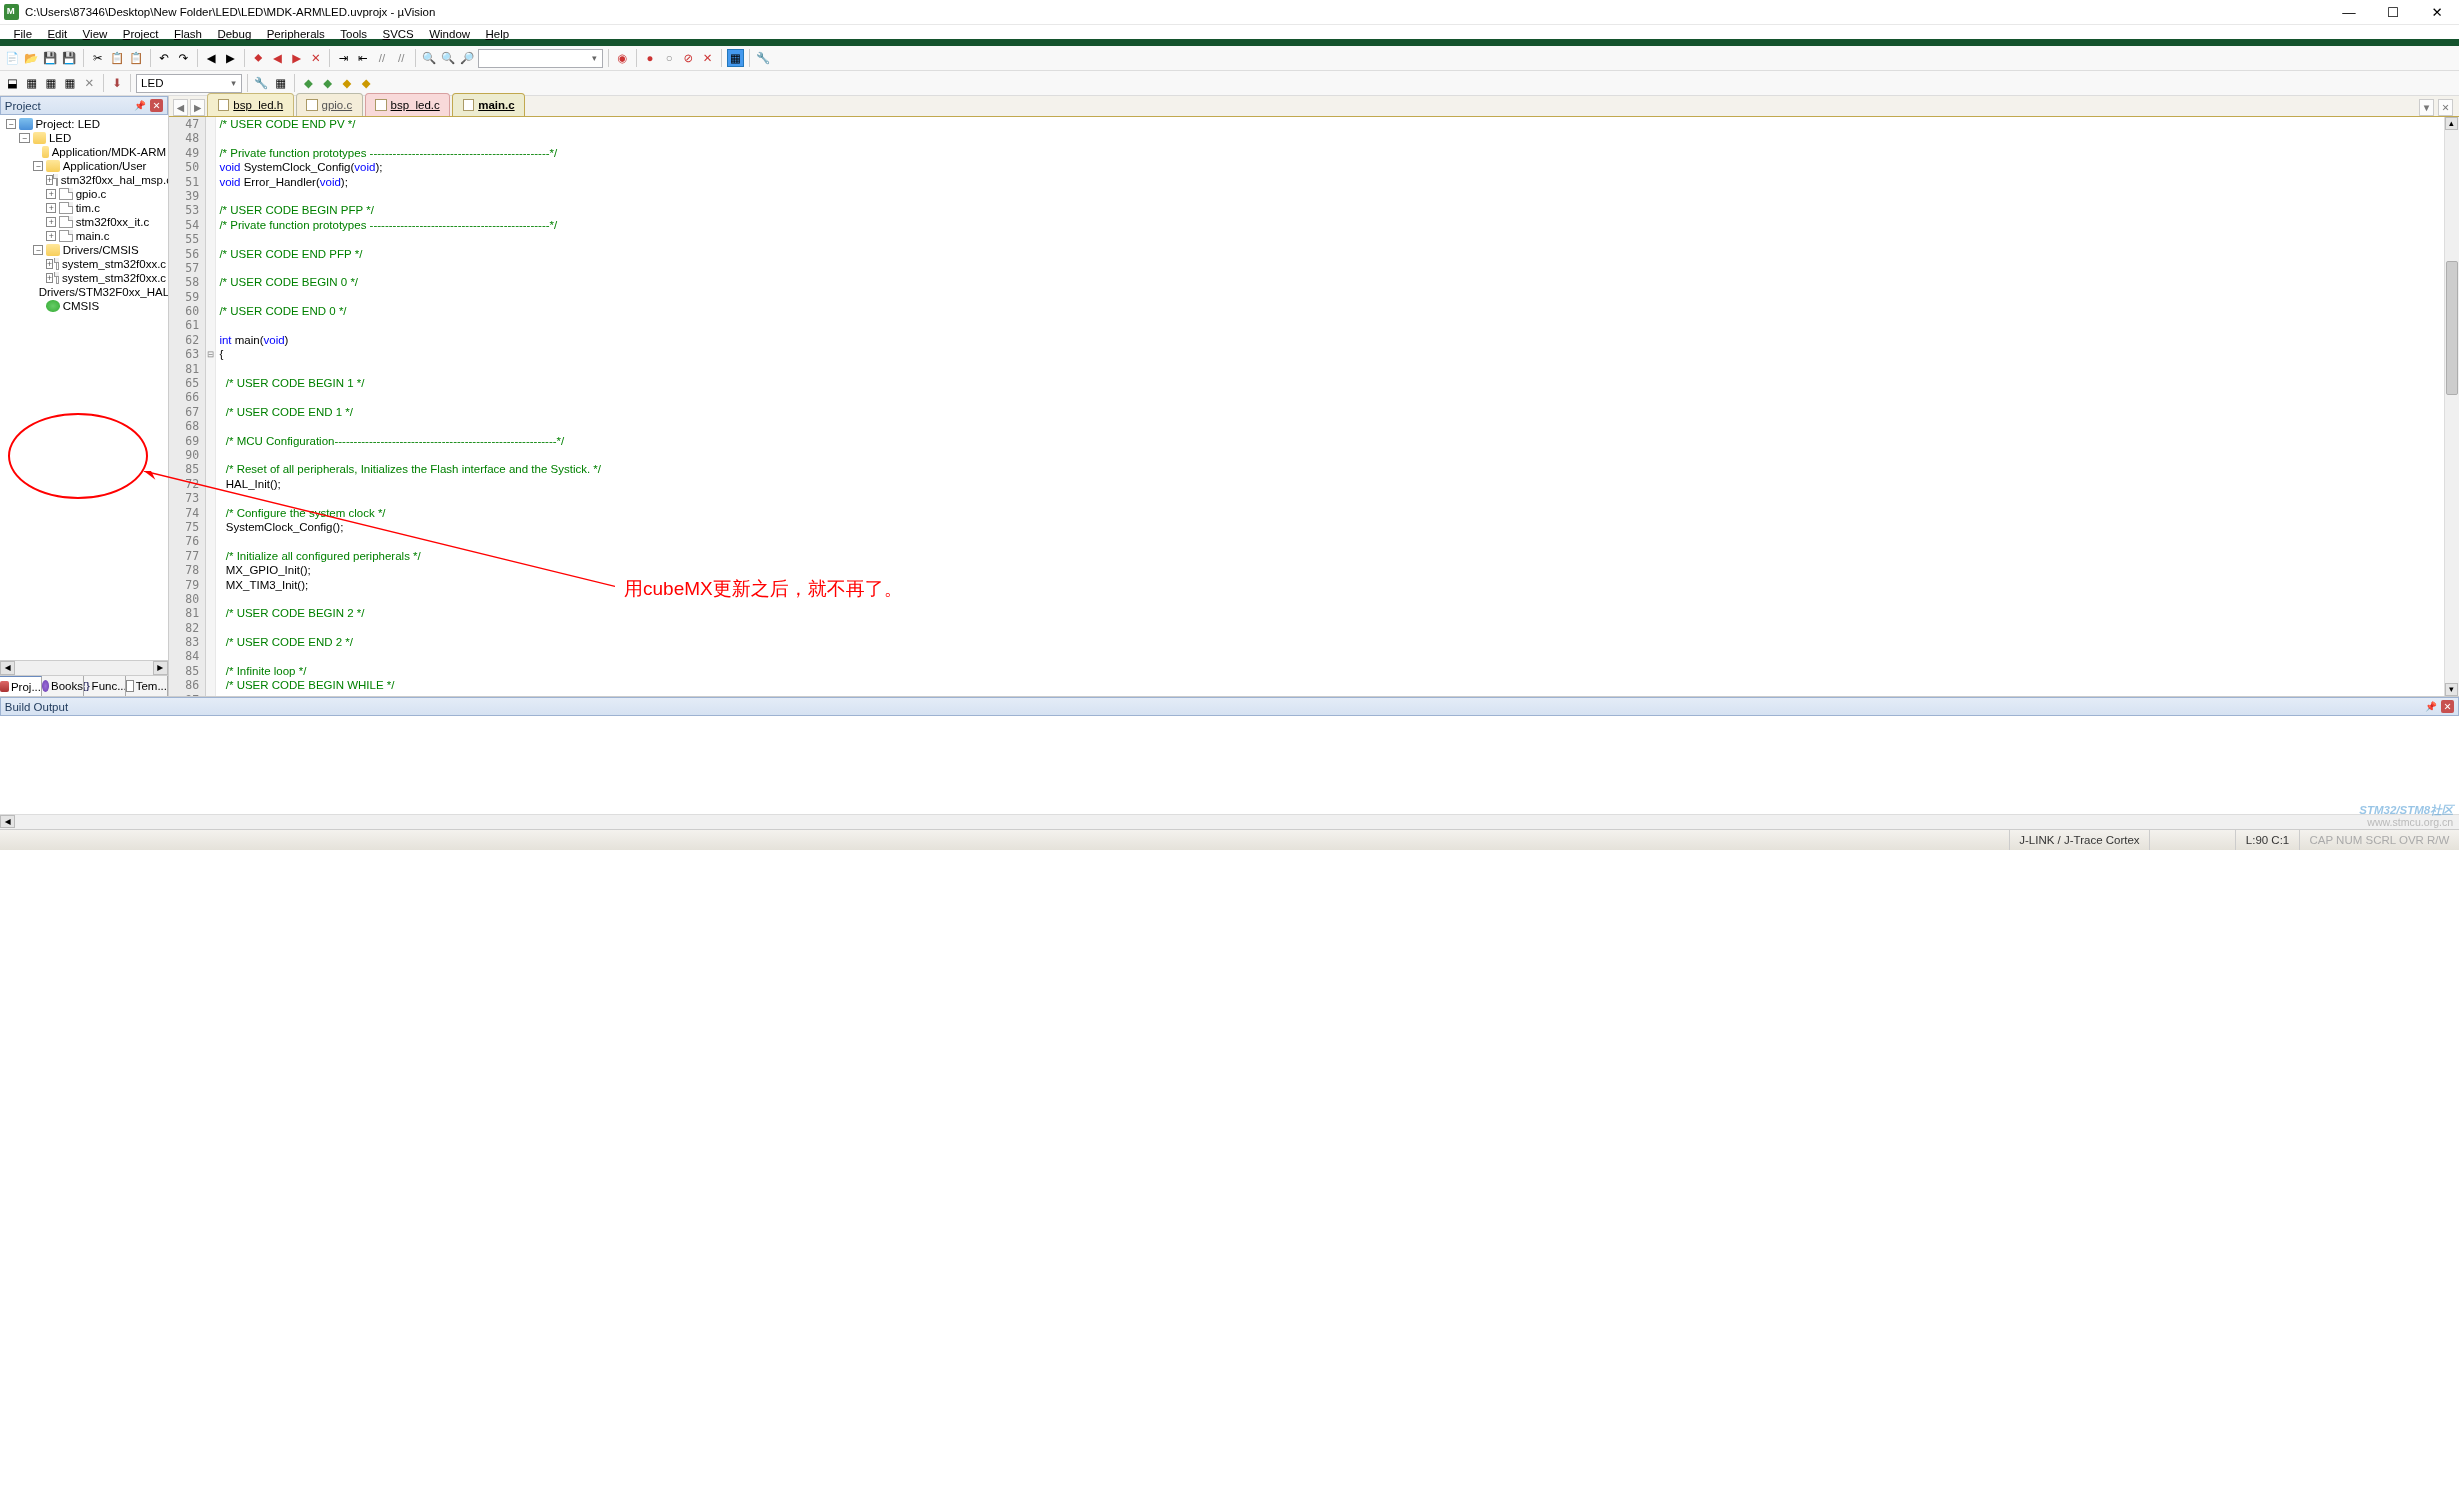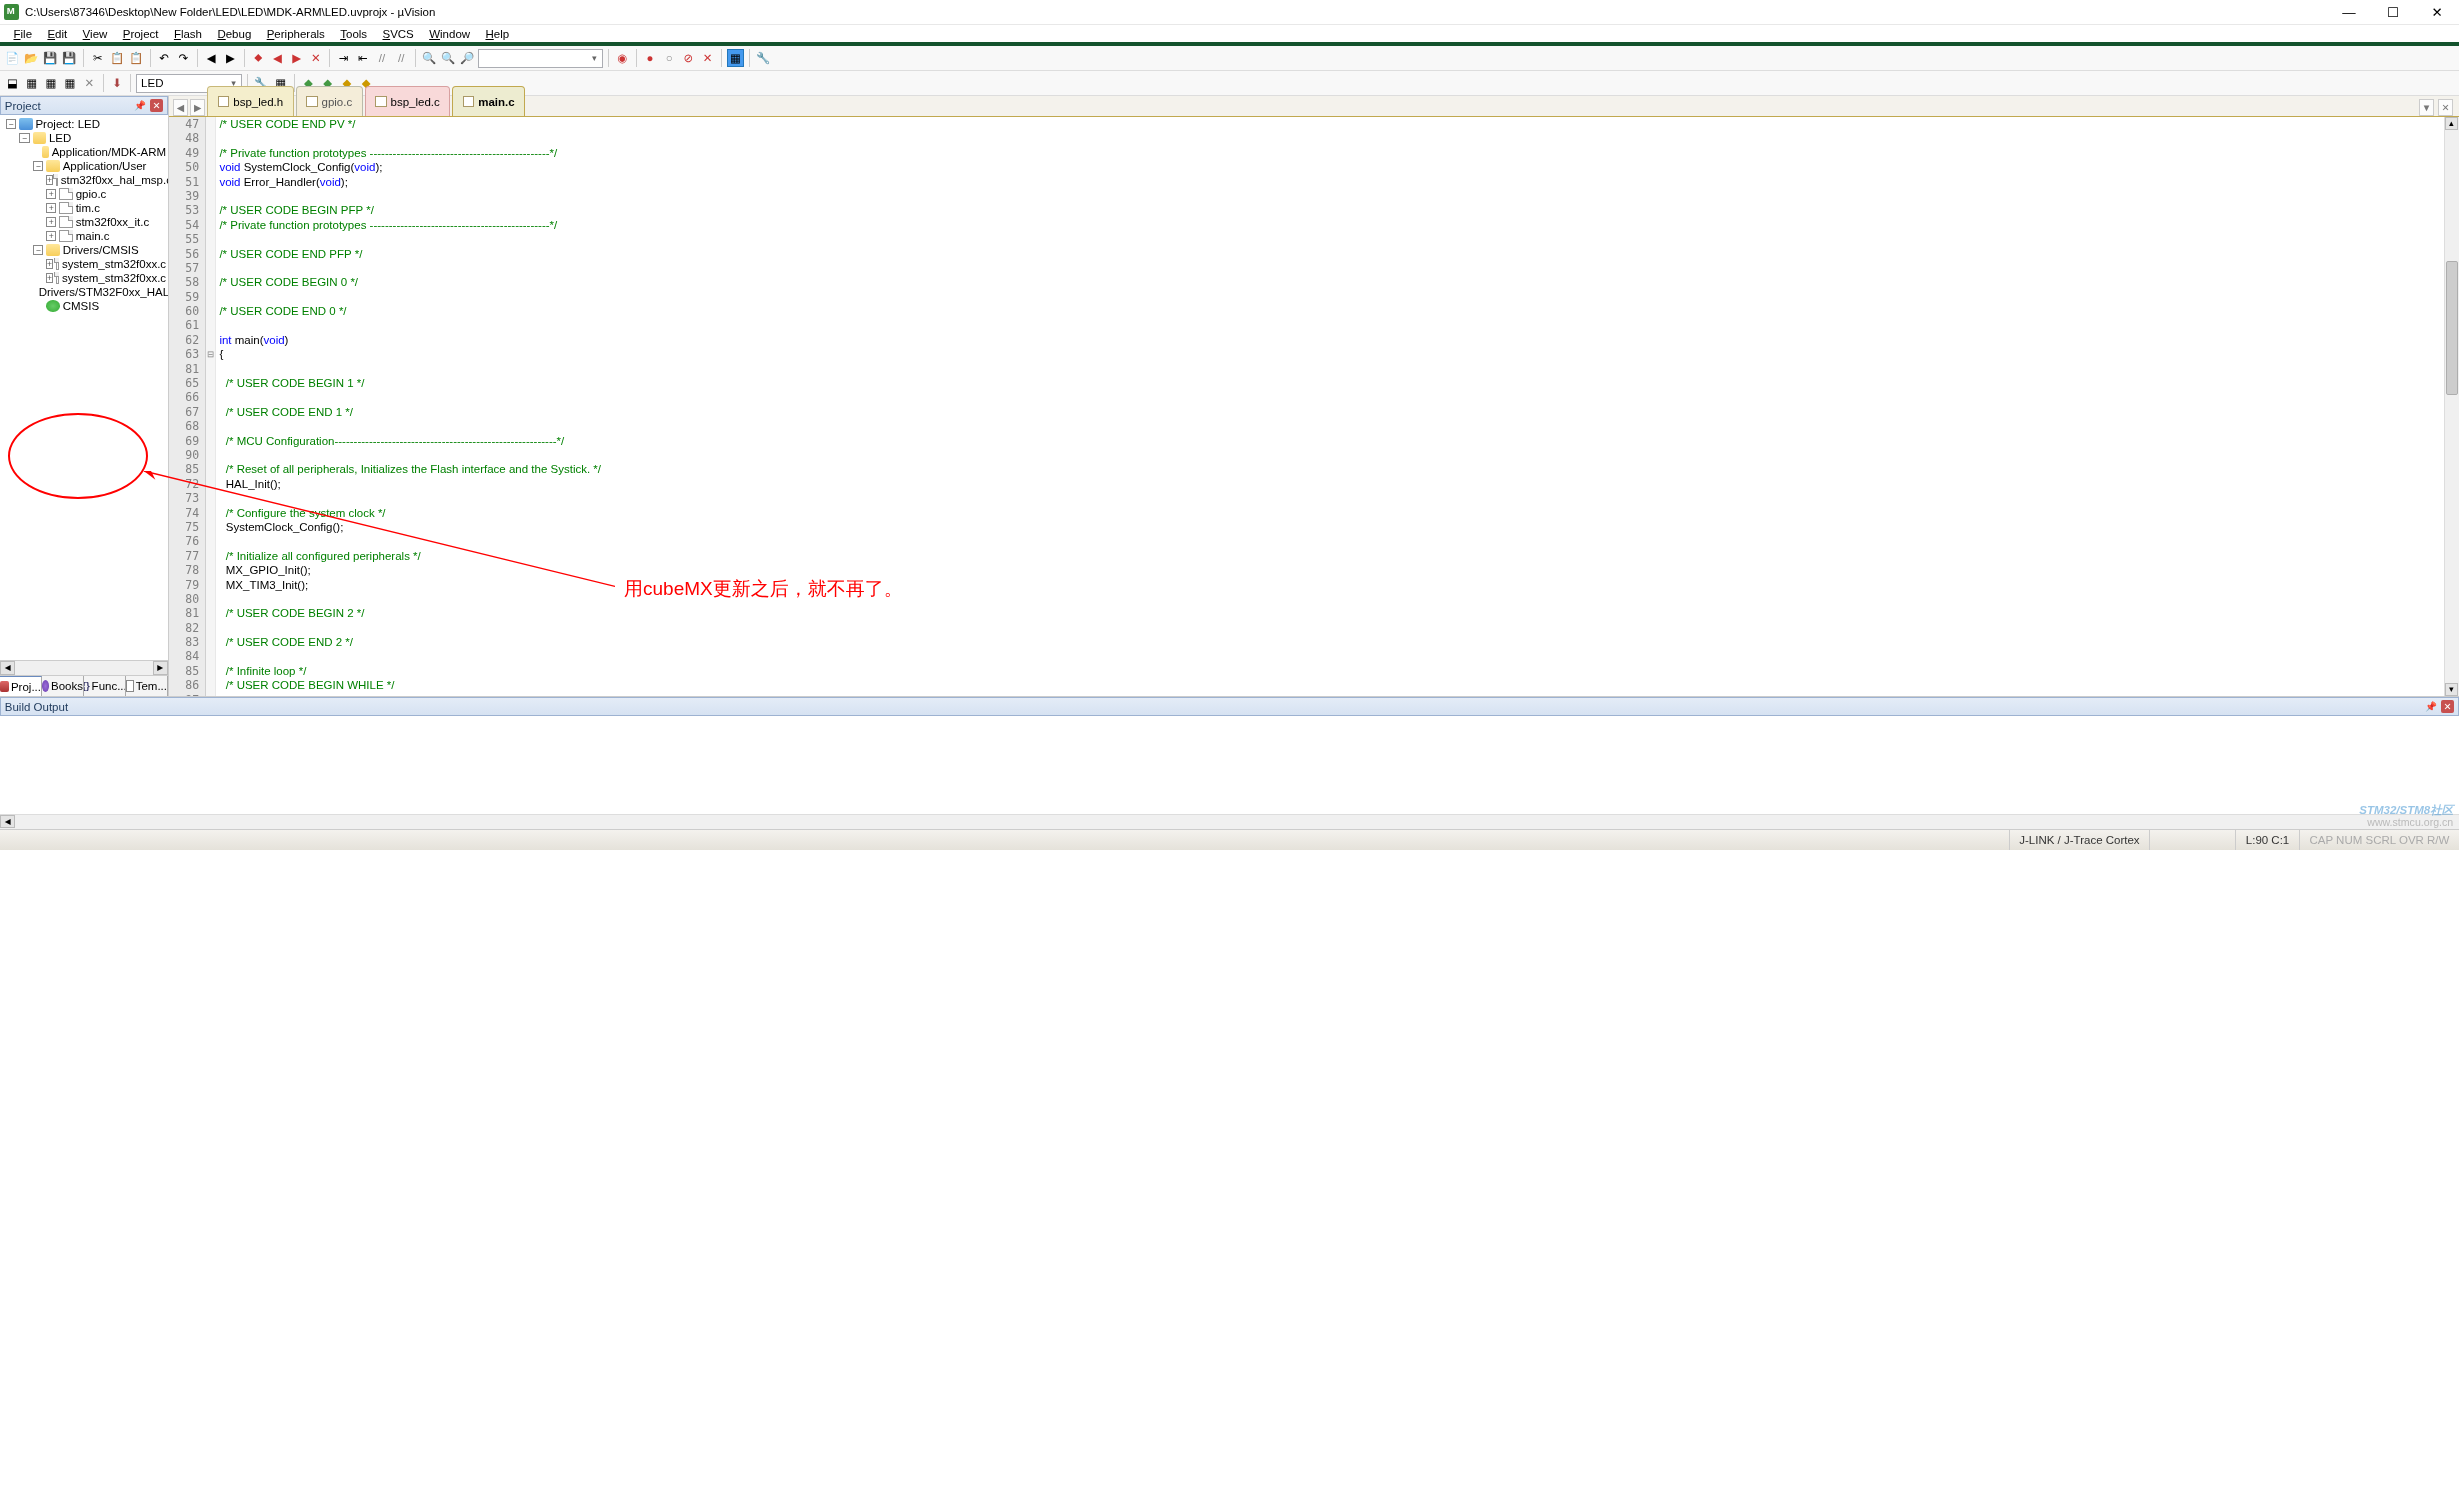--- a/index.html
+++ b/index.html
@@ -7,21 +7,21 @@
 
 
 .titlebar { height: 25px; background: #fff; display: flex; align-items: center; border-bottom: 1px solid #e8e8e8; padding-left: 3.8px; }
 .titlebar .app-icon { width: 15.4px; height: 15.4px; background: #3a8a3a; display: inline-block; margin-right: 5.8px; border-radius: 1.9px; position: relative; }
 .titlebar .app-icon::after { content: "M"; color: #fff; font-size: 9.6px; position: absolute; left: 2.9px; top: 1px; font-weight: bold; }
 .titlebar .title-text { font-size: 11.5px; color: #000; }
 .win-controls { margin-left: auto; display: flex; }
 .win-btn { width: 44px; height: 25px; display: flex; align-items: center; justify-content: center; color: #000; font-size: 13.4px; }
 
 
-.menubar { height: 21px; background: #fff; display: flex; align-items: flex-start; border-bottom: 4px solid #14532d; padding-left: 5.8px; }
+.menubar { height: 21px; background: #fff; display: flex; align-items: flex-start; border-bottom: 7px solid #14532d; padding-left: 5.8px; }
 .menubar span { padding: 2.9px 7.7px; font-size: 11.5px; color: #000; }
 .menubar span u { text-decoration: underline; }
 
 
 .toolbar { height: 25px; background: #f8f8f8; border-bottom: 1px solid #ddd; display: flex; align-items: center; padding: 0 3.8px; gap: 1.9px; }
 .tb-btn { width: 17.3px; height: 17.3px; display: inline-flex; align-items: center; justify-content: center; border: 1px solid transparent; font-size: 11.5px; }
 .tb-sep { width: 1px; height: 17.3px; background: #ccc; margin: 0 2.9px; }
 .tb-combo { height: 19px; border: 1px solid #abadb3; background: #fff; font-size: 10.6px; padding: 0 3.8px; display: flex; align-items: center; }
 .tb-combo .arrow { margin-left: auto; font-size: 7.7px; color: #666; }
 
@@ -52,21 +52,21 @@
 .tree-tab .ticon { width: 11.5px; height: 11.5px; display: inline-block; }
 .ticon.tprj { background: linear-gradient(#d66, #a33); border-radius: 1.9px; }
 .ticon.tbk { background: radial-gradient(#9c6ed8, #6a3eb0); border-radius: 50%; }
 .ticon.tfn { color: #336; font-weight: bold; width: auto; font-size: 9.6px; }
 .ticon.ttp { background: #fff; border: 1px solid #888; position: relative; }
 
 
 .editor-area { flex: 1; display: flex; flex-direction: column; }
 .ed-tabs-row { height: 21px; display: flex; align-items: flex-end; background: #f4f2ec; border-bottom: 1.9px solid #c1a84e; padding-left: 3.8px; }
 .ed-nav-btn { width: 15.4px; height: 17.3px; display: flex; align-items: center; justify-content: center; color: #777; font-size: 9.6px; border: 1px solid #ccc; background: #fcfcfc; margin-right: 1.9px; }
-.ed-tab { height: 30px; border: 1px solid #bba; border-bottom: none; padding: 0 9.6px; display: flex; align-items: center; font-size: 10.6px; margin-right: 1.9px; border-radius: 3.8px 3.8px 0 0; gap: 3.8px; }
+.ed-tab { height: 23px; border: 1px solid #bba; border-bottom: none; padding: 0 9.6px; display: flex; align-items: center; font-size: 10.6px; margin-right: 1.9px; border-radius: 3.8px 3.8px 0 0; gap: 3.8px; text-decoration: underline; }
 .ed-tab .edicon { width: 11.5px; height: 11.5px; background: #fff; border: 1px solid #aa9966; }
 .ed-tab.inact { background: #f4edd9; color: #555; }
 .ed-tab.hfile { background: #f4eecc; border-color: #c8b878; }
 .ed-tab.dirty { background: #f8d9d9; border-color: #d8a0a0; }
 .ed-tab.active { background: #edecd0; border-color: #c1a84e; font-weight: bold; }
 .ed-tabs-row .spacer { flex: 1; }
 .ed-right-ctrls { display: flex; gap: 1.9px; align-items: center; padding-right: 3.8px; }
 
 
 .code-wrap { flex: 1; display: flex; overflow: hidden; background: #fff; position: relative; }

